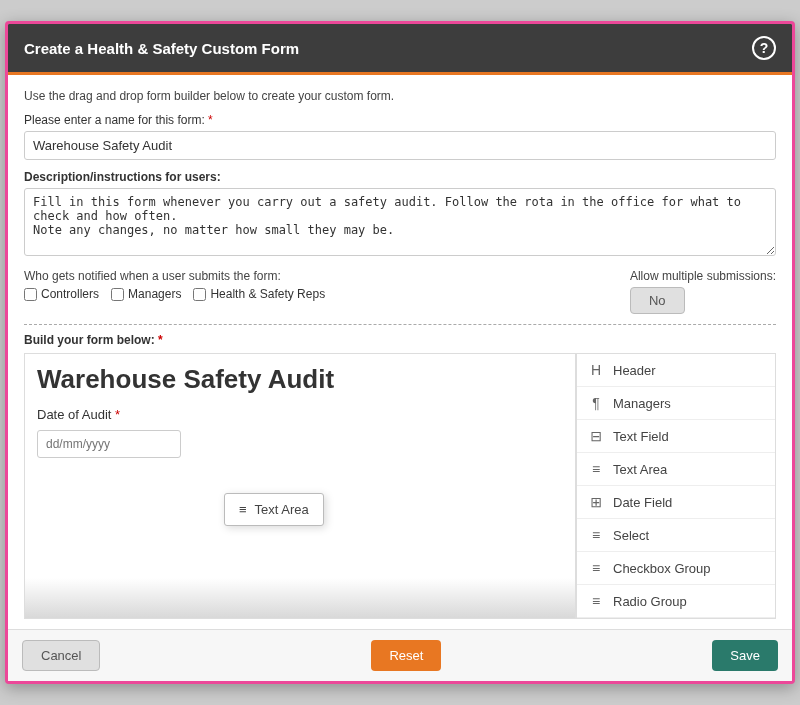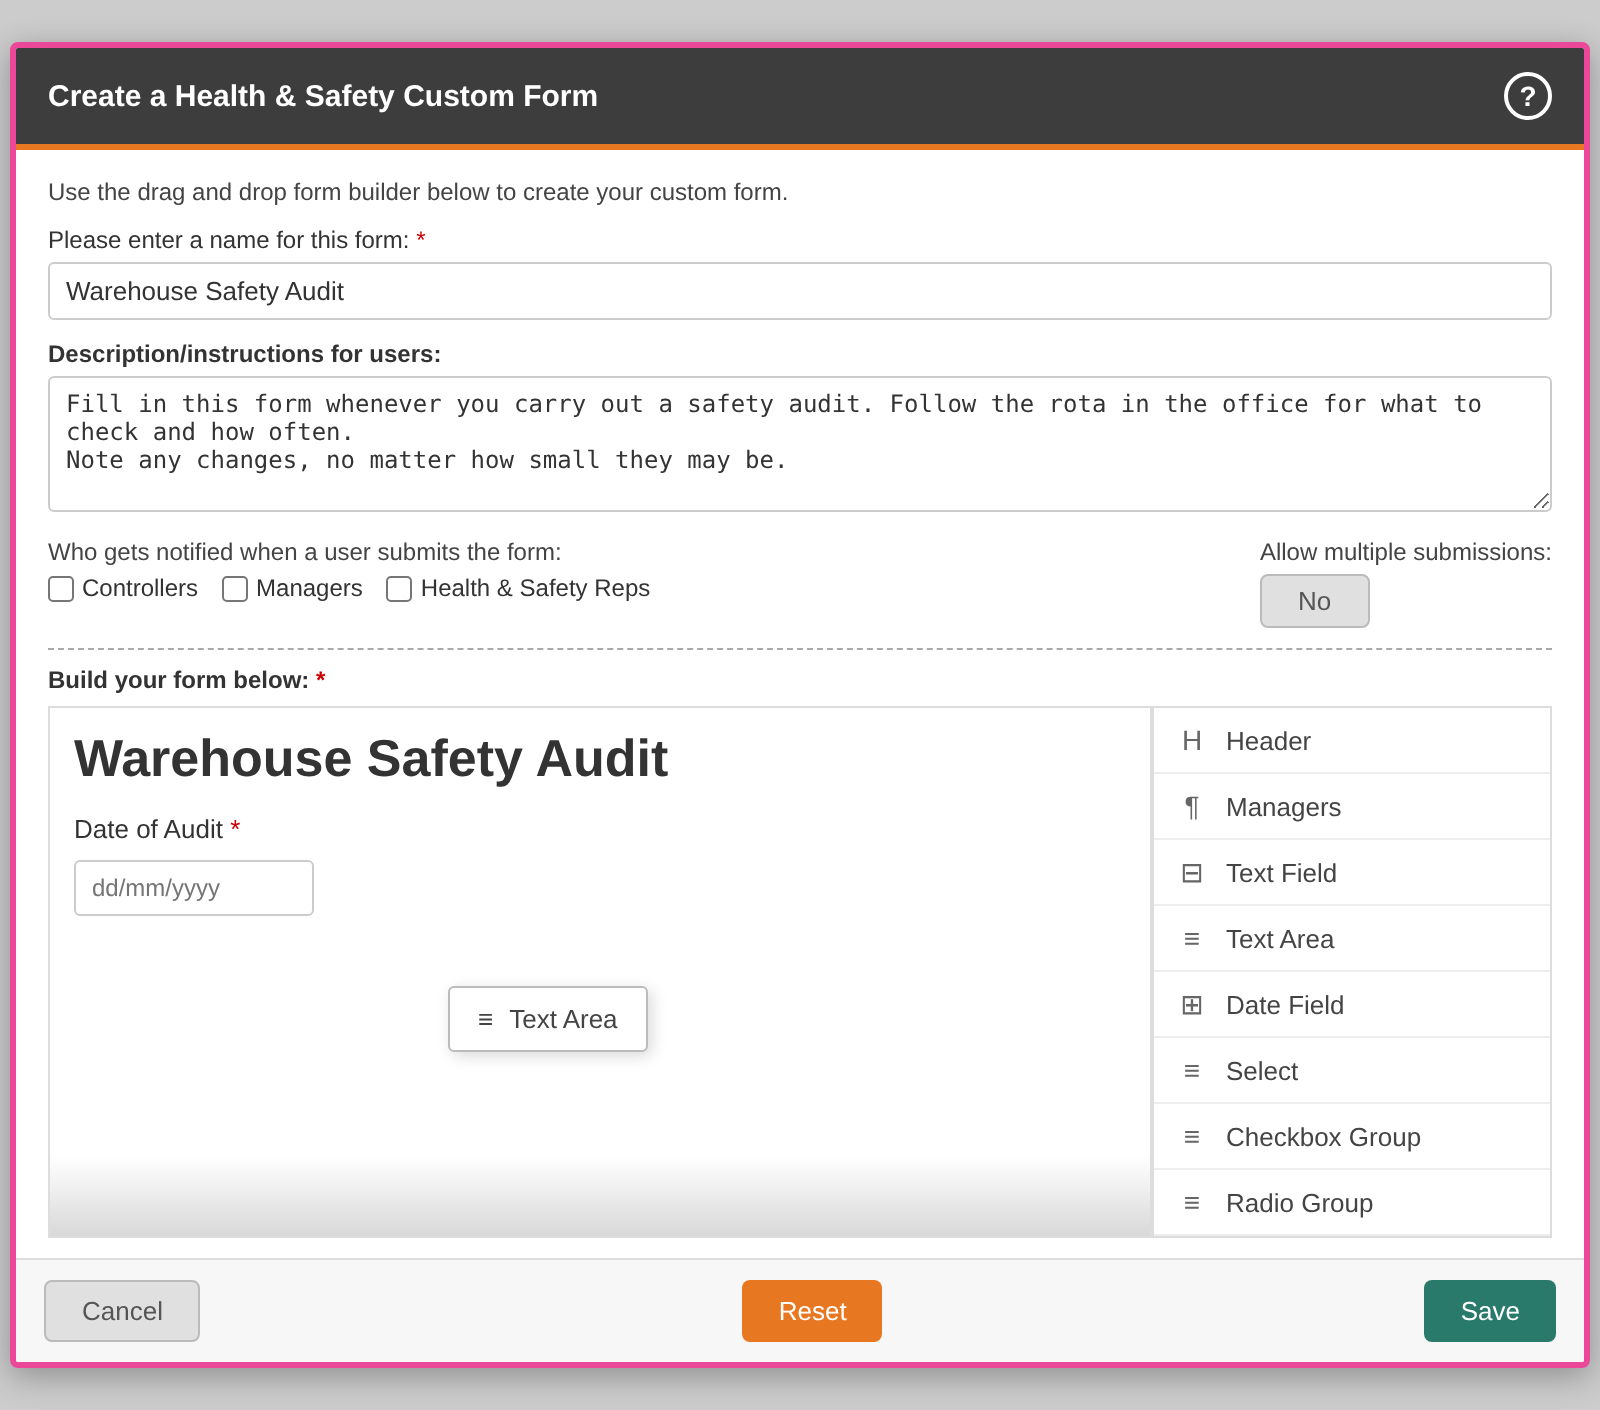--- a/index.html
+++ b/index.html
@@ -173,21 +173,21 @@
     }
     .form-field-label .req {
       color: #c00;
     }
     .date-input {
       border: 1px solid #ccc;
       border-radius: 3px;
       padding: 6px 8px;
       font-size: 12px;
       color: #aaa;
-      width: 120px;
+      width: 144px;
       background: #fff;
     }
     .gradient-overlay {
       position: absolute;
       bottom: 0;
       left: 0;
       right: 0;
       height: 40px;
       background: linear-gradient(to bottom, rgba(255,255,255,0), rgba(200,200,200,0.7));
       pointer-events: none;

